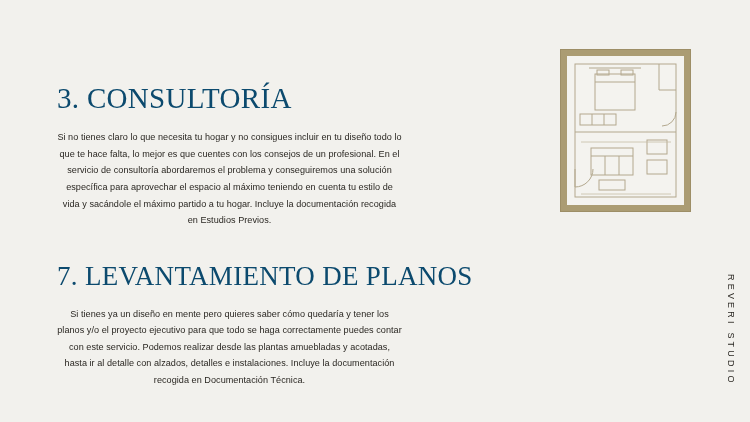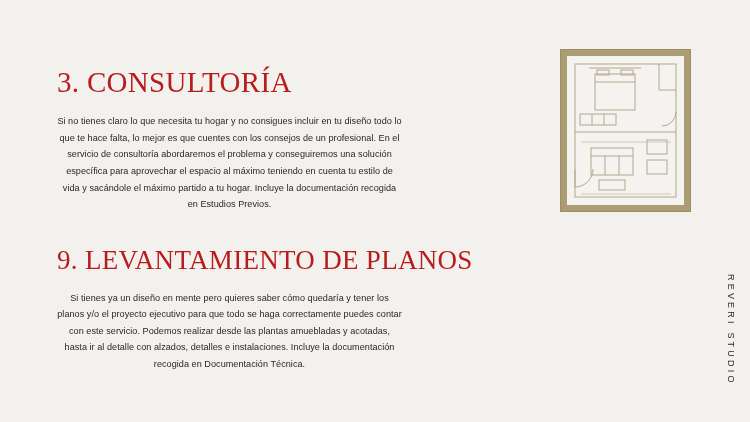--- a/index.html
+++ b/index.html
@@ -33,22 +33,22 @@
   .section + .section {
     margin-top: 32px;
   }
 
   .section-title {
     font-family: "Liberation Serif", serif;
     font-weight: 400;
     font-size: 29px;
     line-height: 1.15;
     letter-spacing: 0.3px;
-    color: #b91c1c;
-    margin: 0 0 14px 0;
+    color: #0c4a6e;
+    margin: 16px 0 14px 0;
     white-space: nowrap;
   }
 
   .section-title.small {
     font-size: 27px;
   }
 
   .section-body {
     font-family: "Liberation Sans", sans-serif;
     font-size: 9.1px;
@@ -107,21 +107,21 @@
 <div class="page">
 
   <div class="content">
 
     <div class="section">
       <h2 class="section-title">3. CONSULTORÍA</h2>
       <p class="section-body">Si no tienes claro lo que necesita tu hogar y no consigues incluir en tu diseño todo lo que te hace falta, lo mejor es que cuentes con los consejos de un profesional. En el servicio de consultoría abordaremos el problema y conseguiremos una solución específica para aprovechar el espacio al máximo teniendo en cuenta tu estilo de vida y sacándole el máximo partido a tu hogar. Incluye la documentación recogida en Estudios Previos.</p>
     </div>
 
     <div class="section">
-      <h2 class="section-title small">9. LEVANTAMIENTO DE PLANOS</h2>
+      <h2 class="section-title small">7. LEVANTAMIENTO DE PLANOS</h2>
       <p class="section-body">Si tienes ya un diseño en mente pero quieres saber cómo quedaría y tener los planos y/o el proyecto ejecutivo para que todo se haga correctamente puedes contar con este servicio. Podemos realizar desde las plantas amuebladas y acotadas, hasta ir al detalle con alzados, detalles e instalaciones. Incluye la documentación recogida en Documentación Técnica.</p>
     </div>
 
   </div>
 
   <div class="plan-wrap">
     <div class="plan-frame"></div>
     <div class="plan-inner">
       <svg class="plan-svg" width="117" height="149" viewBox="0 0 117 149">
         <g fill="none" stroke="#b3a88e" stroke-width="1">

